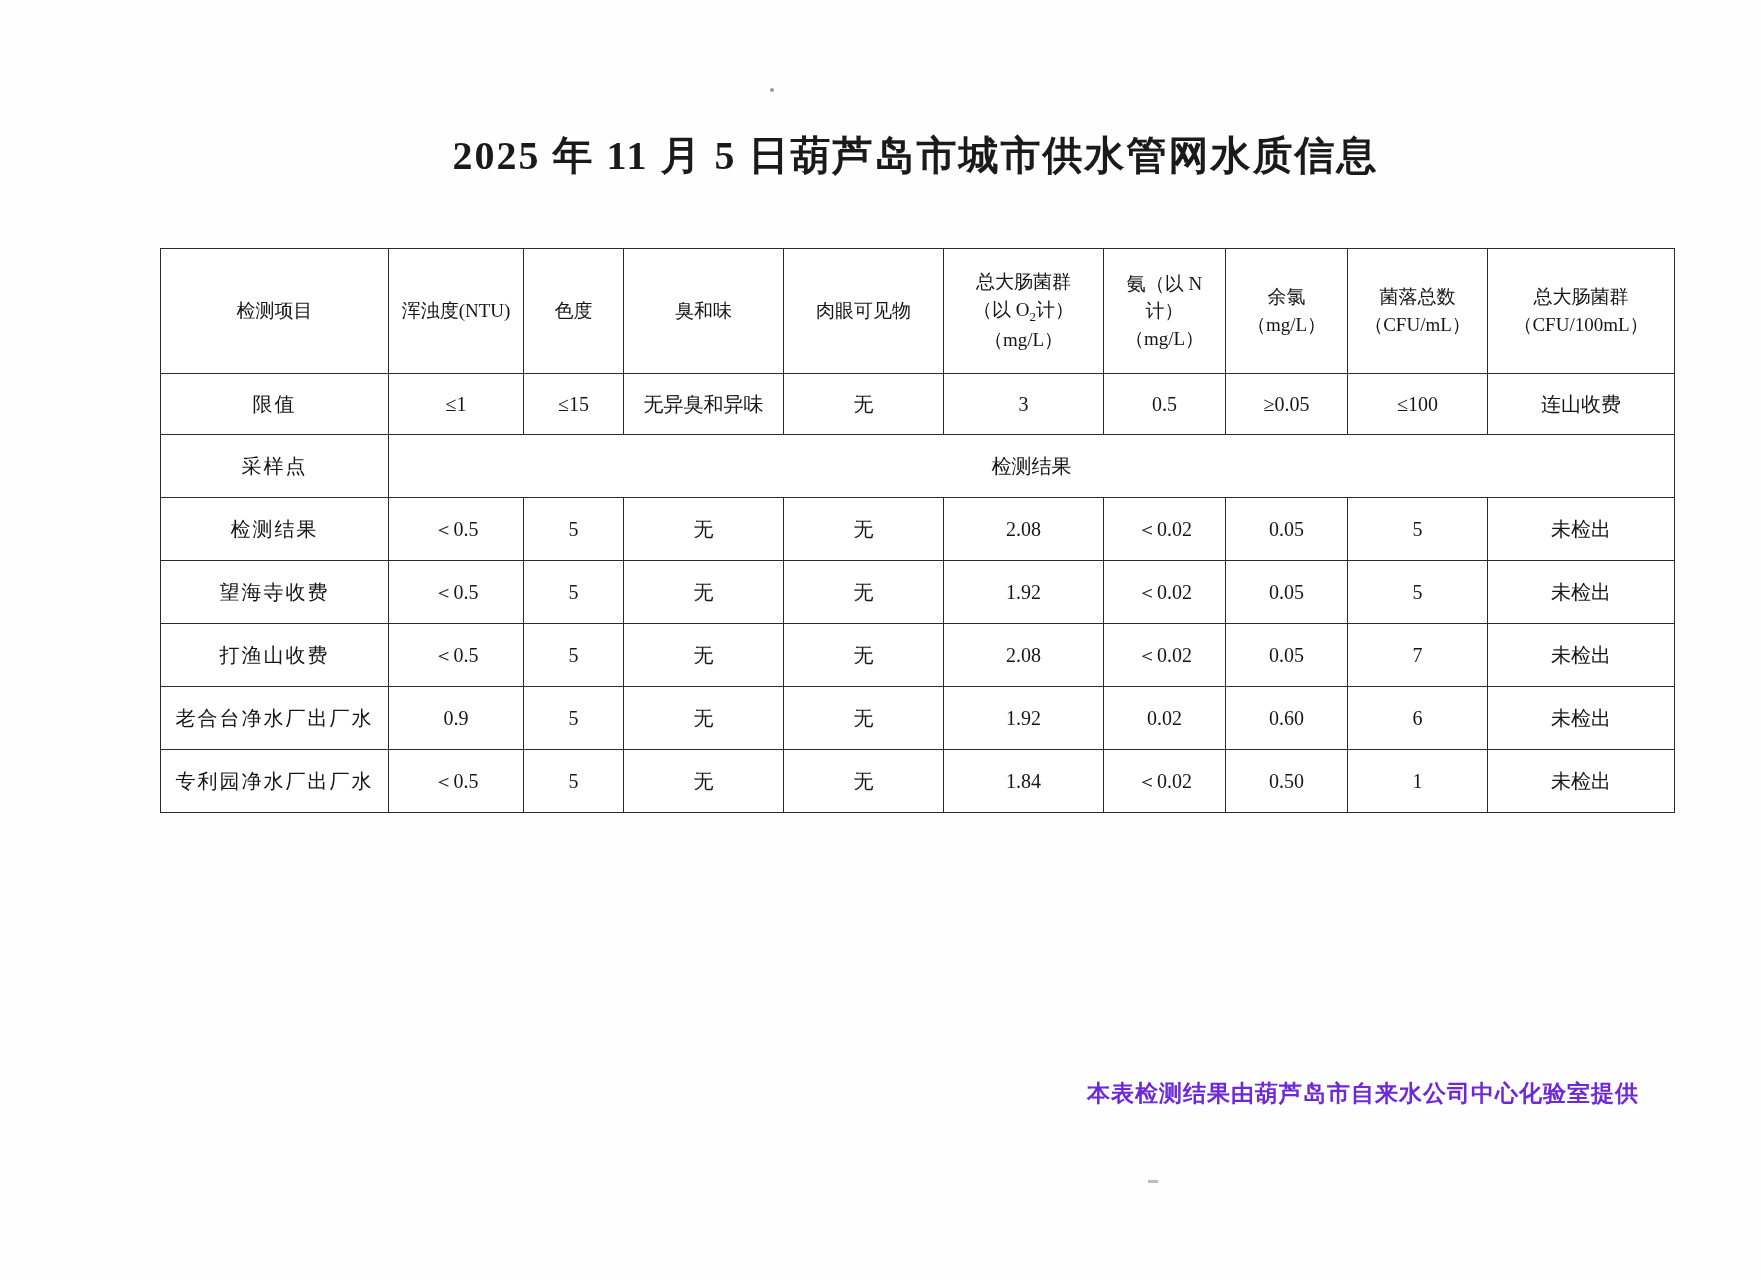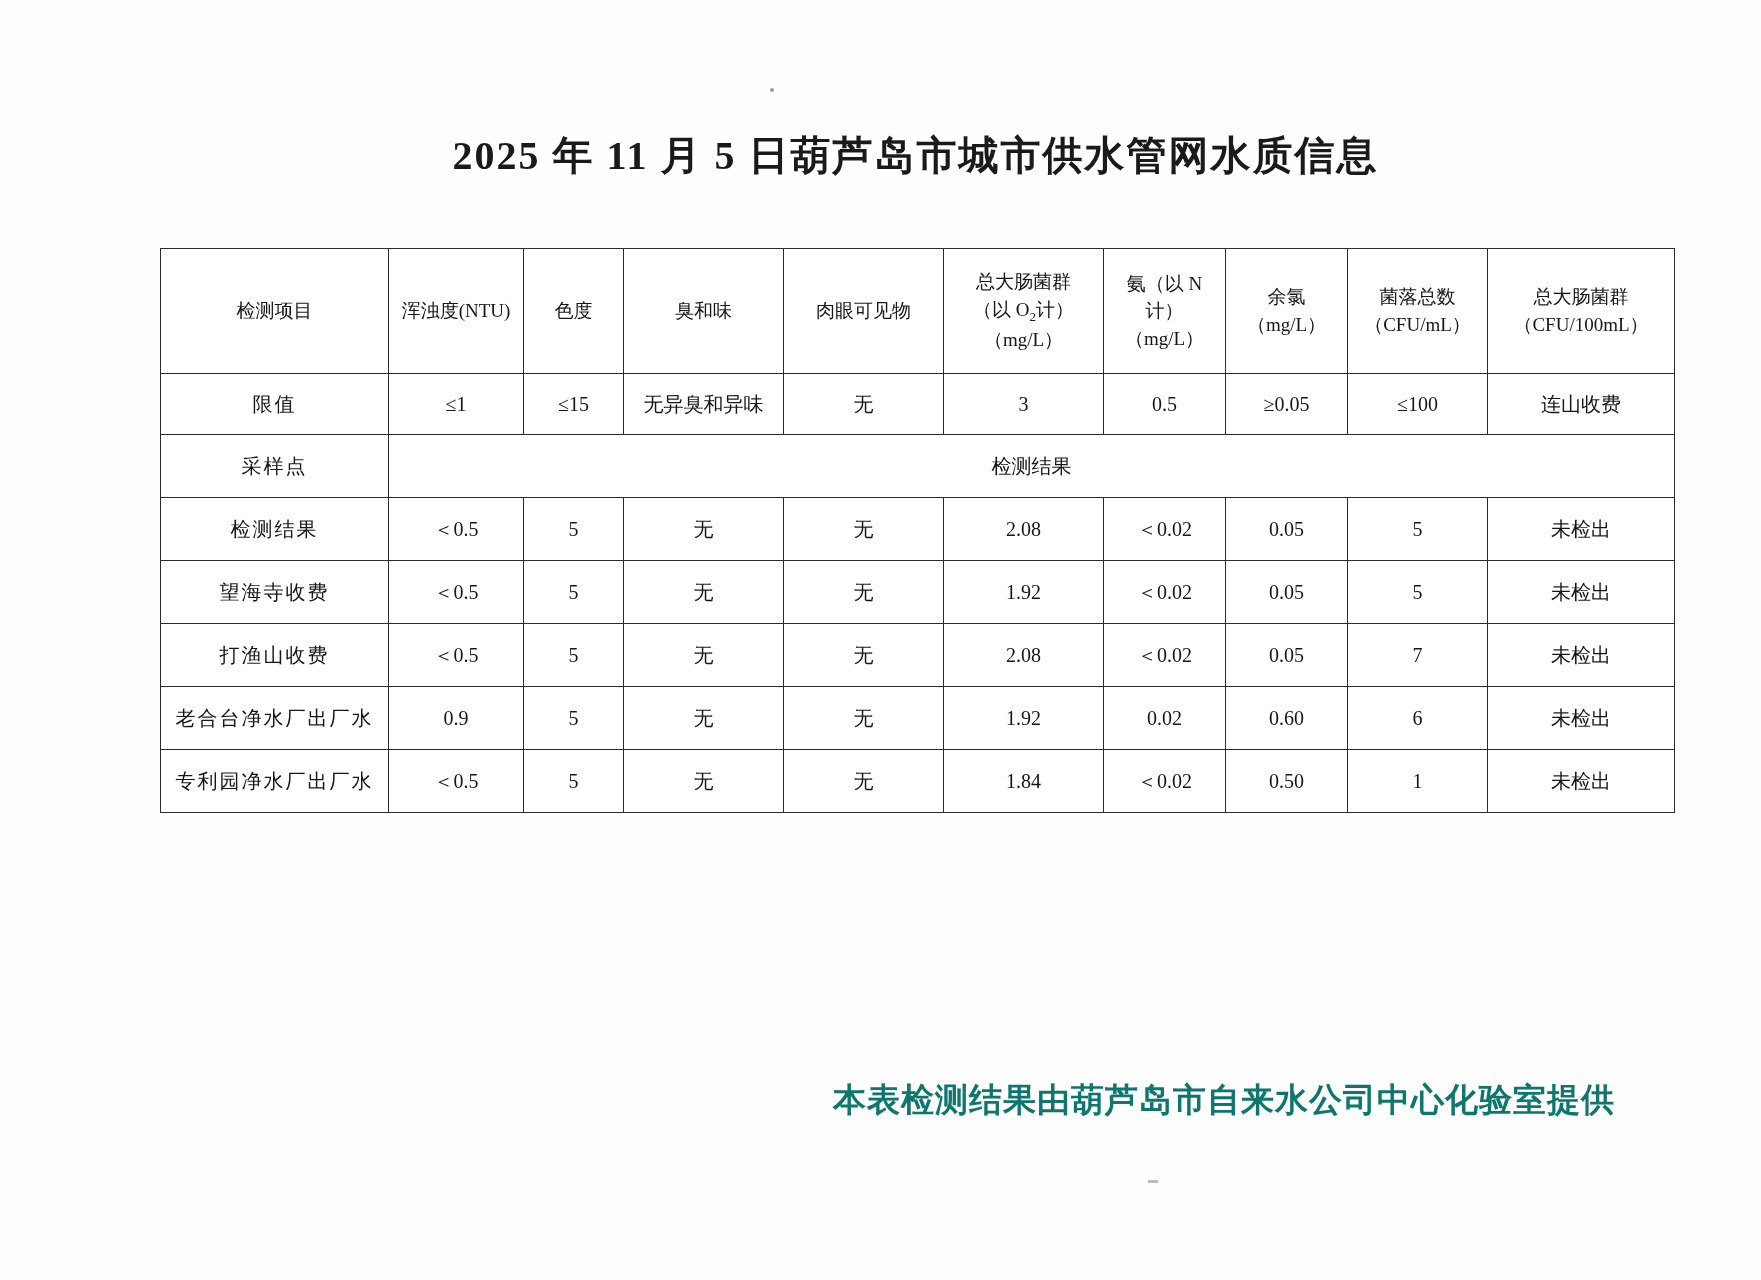--- a/index.html
+++ b/index.html
@@ -102,24 +102,25 @@
   }
   td.num {
     font-family: "Liberation Serif", "DejaVu Serif", serif;
   }
   .footnote {
     position: absolute;
     left: 0;
     top: 1078px;
     width: 1615px;
     text-align: right;
-    font-size: 33px;
+    font-size: 23px;
     font-weight: bold;
     letter-spacing: 1px;
-    color: #0f766e;
+    color: #6d28d9;
+    padding-left: 24px;
   }
   col.c0 { width: 228px; }
   col.c1 { width: 135px; }
   col.c2 { width: 100px; }
   col.c3 { width: 160px; }
   col.c4 { width: 160px; }
   col.c5 { width: 160px; }
   col.c6 { width: 122px; }
   col.c7 { width: 122px; }
   col.c8 { width: 140px; }

